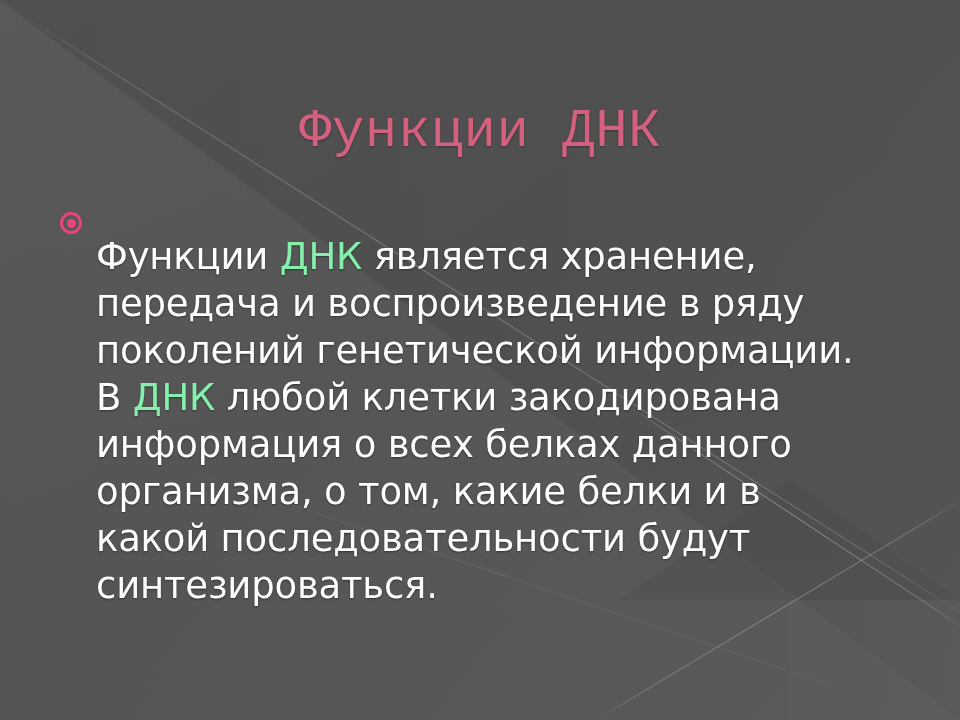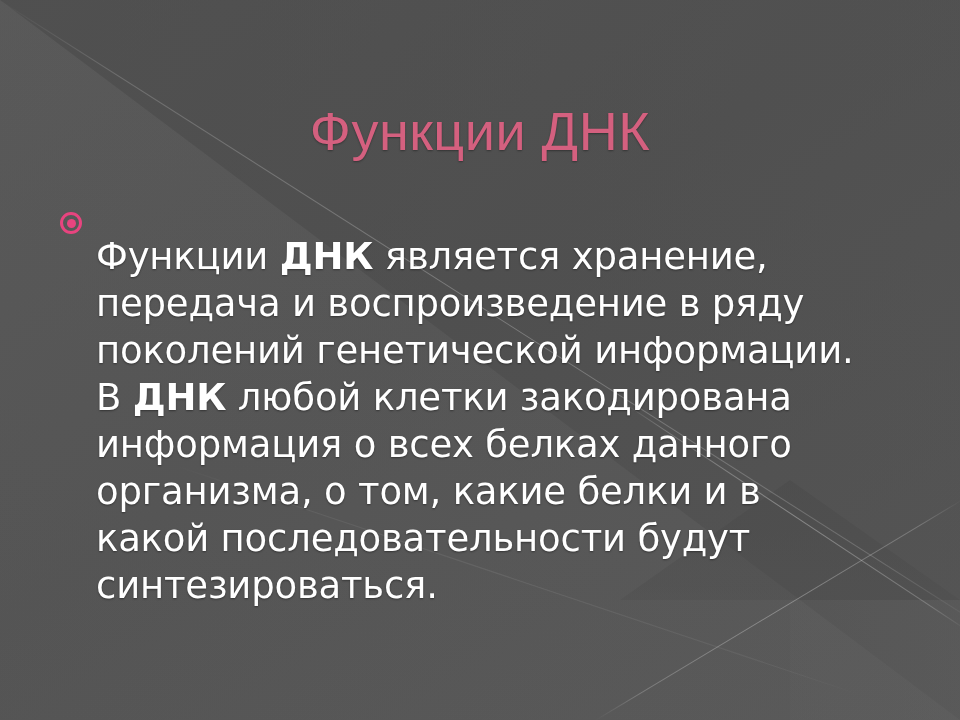--- a/index.html
+++ b/index.html
@@ -106,21 +106,21 @@
     opacity: 0.16;
   }
 
   
   .title {
     position: absolute;
     top: 66px;
     left: 0;
     width: 100%;
     text-align: center;
-    font-family: Liberation Sans, sans-serif;
+    font-family: Liberation Mono, monospace;
     font-weight: 400;
     font-size: 54px;
     line-height: 1.1;
     letter-spacing: 0.5px;
     color: #d4607f;
     text-shadow: 0 1px 2px rgba(0,0,0,0.35);
     white-space: nowrap;
   }
 
   
@@ -160,22 +160,21 @@
     font-family: "DejaVu Sans", sans-serif;
     font-weight: 400;
     font-size: 37px;
     line-height: 47px;
     color: #ffffff;
     letter-spacing: -0.2px;
     text-shadow: 0 1px 2px rgba(0,0,0,0.4);
     max-width: 770px;
   }
   .hl {
-    color: #ffffff;
-    font-weight: bold;
+    color: #86efac;
   }
 </style>
 </head>
 <body>
 
 <div class="slide">
 
   <div class="bg-base"></div>
   <div class="facet-upper"></div>
   <div class="facet-lower"></div>

